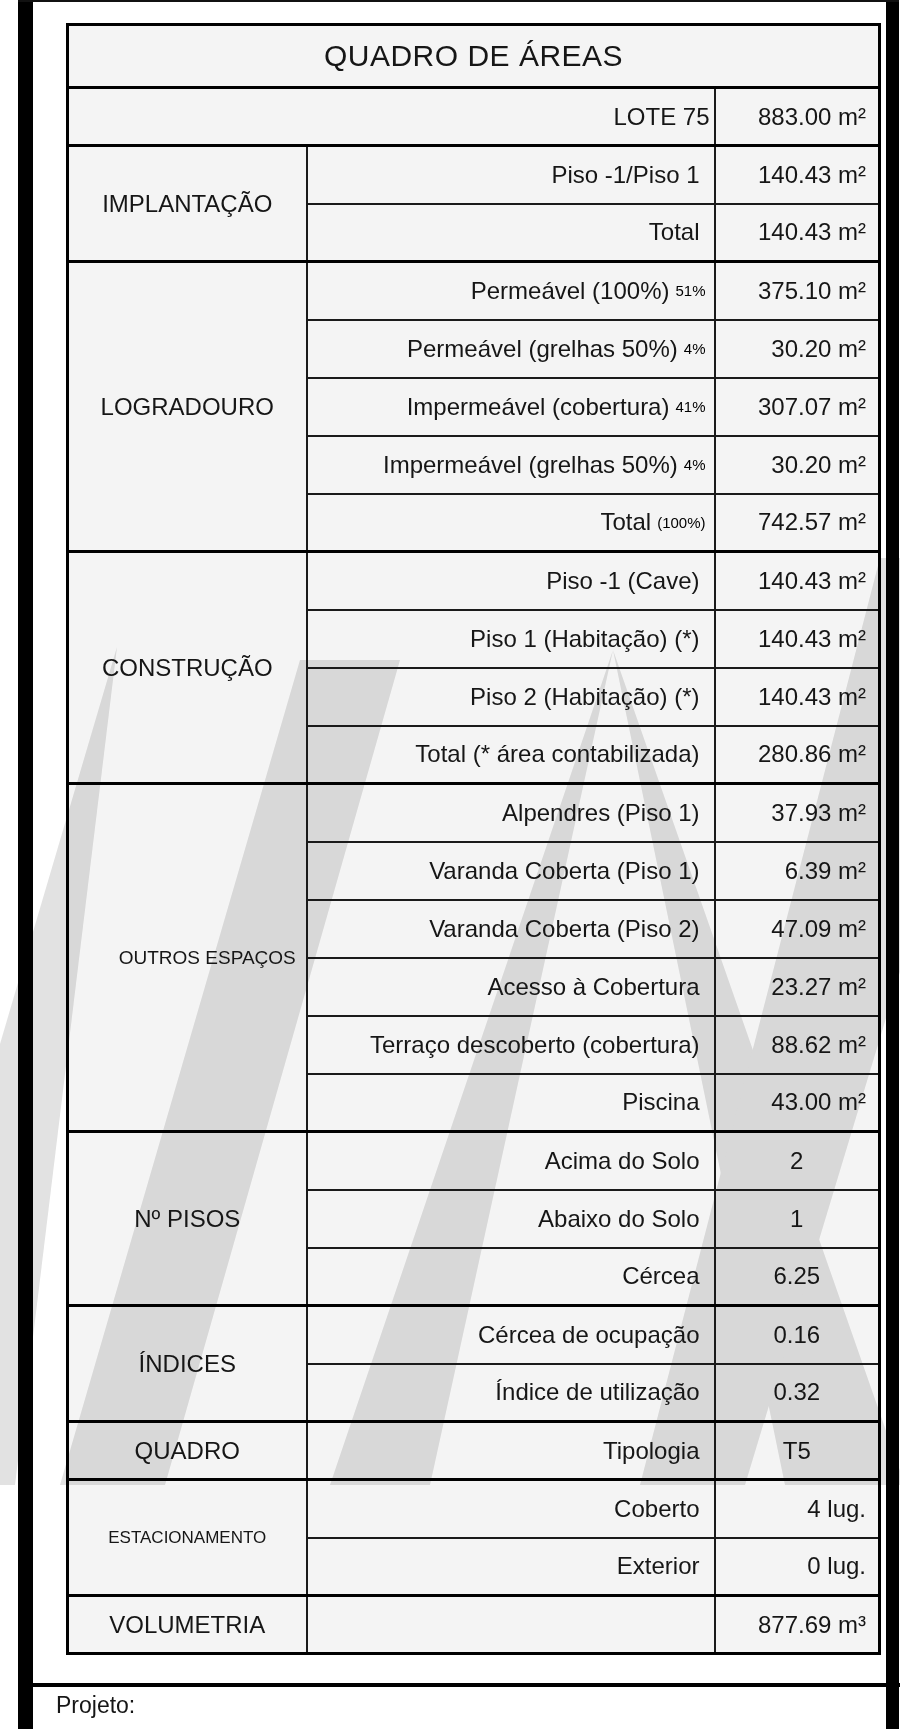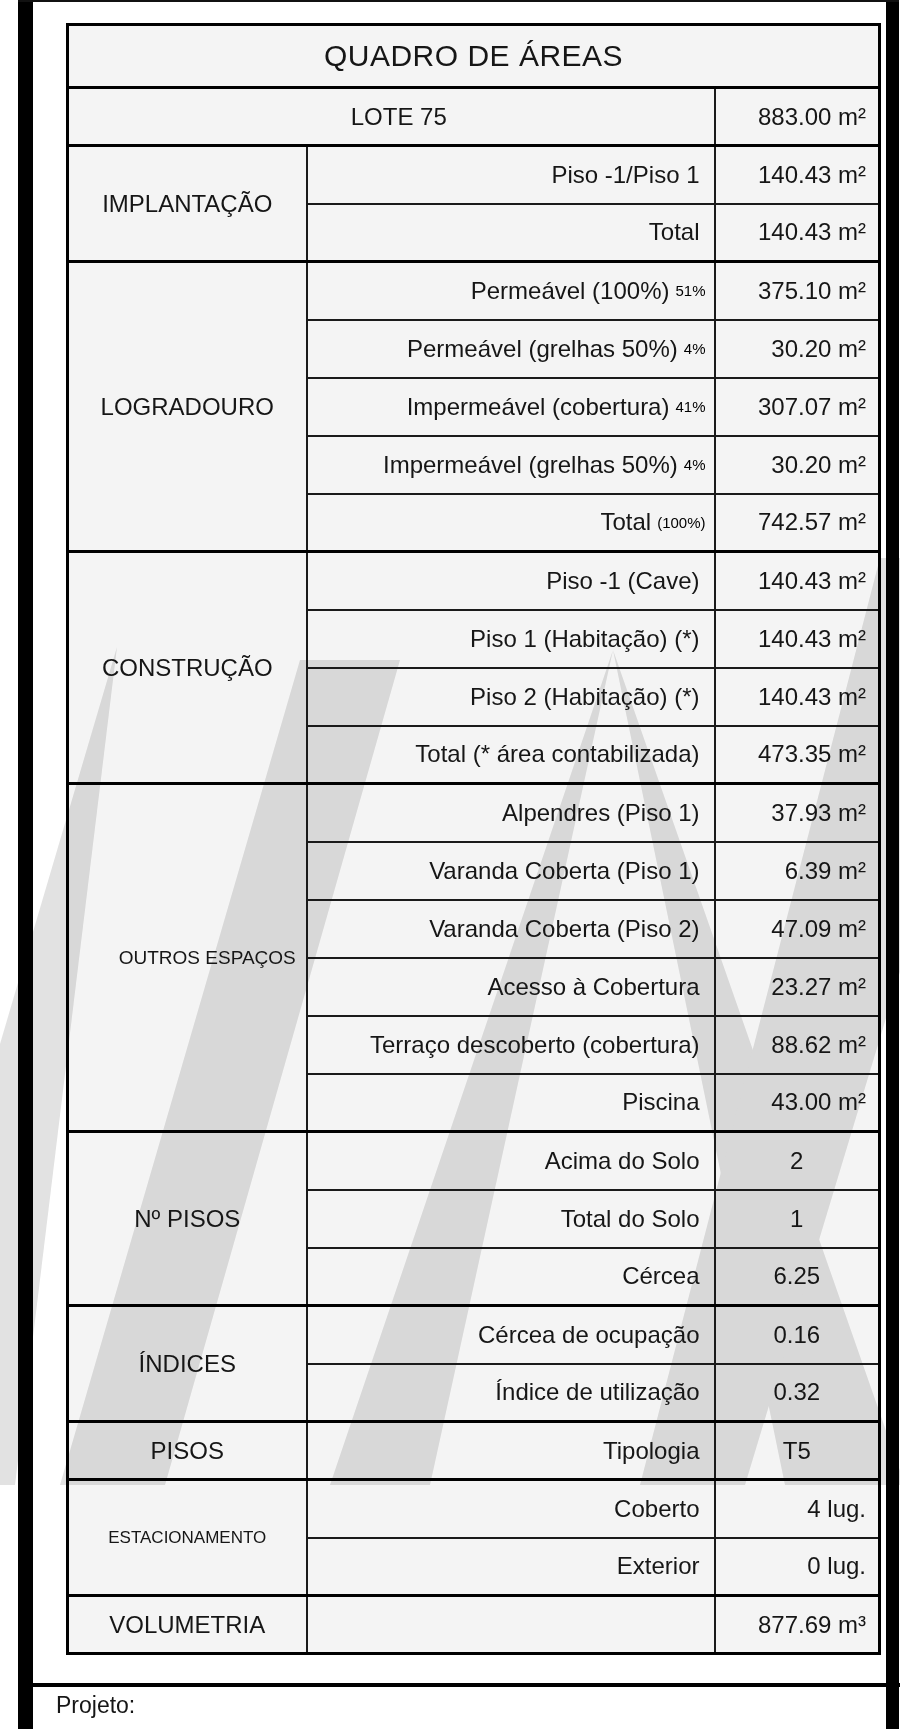--- a/index.html
+++ b/index.html
@@ -28,21 +28,21 @@
   }
   th.title-cell{
     height:58px;font-size:30px;font-weight:400;text-align:center;
     border-bottom:3px solid #000;letter-spacing:0.5px;
   }
   tbody tr{height:58px;}
   tr.sec-top td{border-top:3px solid #000;}
   td.cat{text-align:center;font-size:24px;padding:0 4px;}
   td.cat.sz-s{font-size:19px;padding-left:44px;}
   td.cat.sz-xs{font-size:17px;}
-  td.cat.lote{text-align:center;padding-left:19px;}
+  td.cat.lote{text-align:right;padding-left:19px;}
   td.lab{font-size:24px;padding:0 8px 0 13px;}
   td.lab .inner{display:flex;justify-content:flex-end;align-items:center;width:100%;}
   td.lab .pct{font-size:15px;color:#000000;padding-left:6px;}
   td.val{font-size:24px;}
   td.val.right{text-align:right;padding-right:12px;}
   td.val.center{text-align:center;}
 
   .footer-divider{position:absolute;left:33px;top:1683px;width:867px;height:4px;background:#000;z-index:2;}
   .footer-label{position:absolute;left:56px;top:1692px;font-size:23px;z-index:2;}
 </style>
@@ -172,21 +172,21 @@
         </td>
         <td class="val right">140.43 m²</td>
       </tr>
       <tr>
         <td class="lab">
           <span class="inner">
             <span>Total (* área contabilizada)</span>
             <span class="pct"></span>
           </span>
         </td>
-        <td class="val right">473.35 m²</td>
+        <td class="val right">280.86 m²</td>
       </tr>
       <tr class="sec-top">
         <td class="cat sz-s" rowspan="6">OUTROS ESPAÇOS</td>
         <td class="lab">
           <span class="inner">
             <span>Alpendres (Piso 1)</span>
             <span class="pct"></span>
           </span>
         </td>
         <td class="val right">37.93 m²</td>
@@ -242,21 +242,21 @@
           <span class="inner">
             <span>Acima do Solo</span>
             <span class="pct"></span>
           </span>
         </td>
         <td class="val center">2</td>
       </tr>
       <tr>
         <td class="lab">
           <span class="inner">
-            <span>Total do Solo</span>
+            <span>Abaixo do Solo</span>
             <span class="pct"></span>
           </span>
         </td>
         <td class="val center">1</td>
       </tr>
       <tr>
         <td class="lab">
           <span class="inner">
             <span>Cércea</span>
             <span class="pct"></span>
@@ -277,21 +277,21 @@
       <tr>
         <td class="lab">
           <span class="inner">
             <span>Índice de utilização</span>
             <span class="pct"></span>
           </span>
         </td>
         <td class="val center">0.32</td>
       </tr>
       <tr class="sec-top">
-        <td class="cat" rowspan="1">PISOS</td>
+        <td class="cat" rowspan="1">QUADRO</td>
         <td class="lab">
           <span class="inner">
             <span>Tipologia</span>
             <span class="pct"></span>
           </span>
         </td>
         <td class="val center">T5</td>
       </tr>
       <tr class="sec-top">
         <td class="cat sz-xs" rowspan="2">ESTACIONAMENTO</td>

